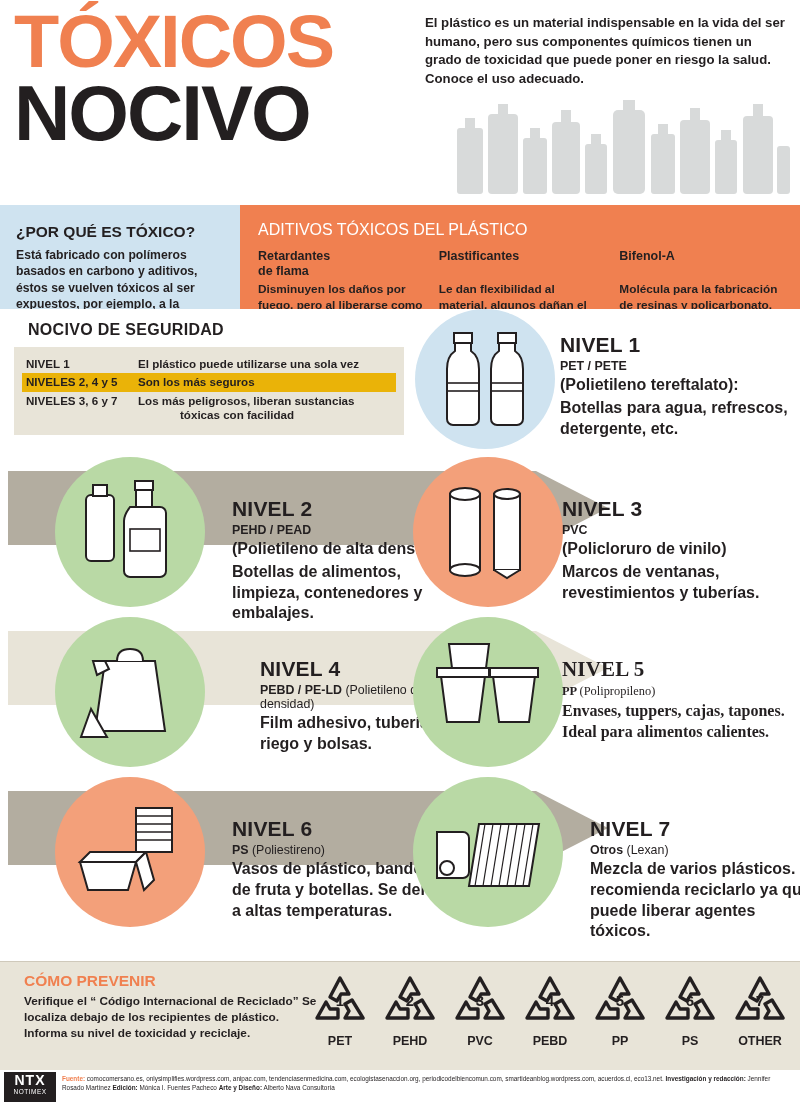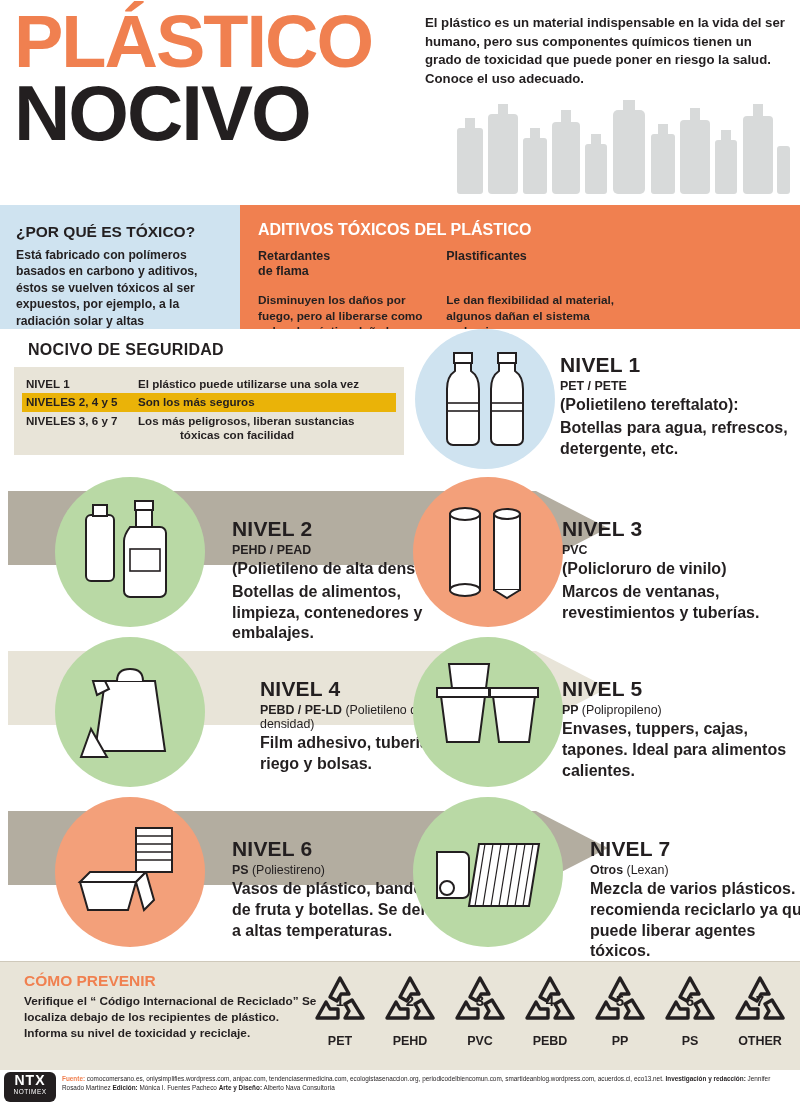--- a/index.html
+++ b/index.html
@@ -24,37 +24,37 @@
     font-size: 78px; font-weight: bold; color: #231f20;
     letter-spacing: -2px; line-height: 0.9; margin-top: 2px;
   }
   .intro {
     position: absolute; left: 425px; top: 14px; width: 362px;
     font-size: 13.2px; font-weight: bold; line-height: 1.42; color: #231f20;
   }
   .bottles-art { position: absolute; left: 455px; top: 100px; width: 335px; height: 98px; }
 
   
-  .band { position: relative; height: 124px; display: flex; }
+  .band { position: relative; height: 104px; display: flex; }
   .band-left {
     width: 240px; background: #cfe3f0; padding: 18px 16px 10px 16px;
   }
   .band-left h2 {
     font-size: 15.5px; font-weight: bold; color: #231f20; margin-bottom: 6px;
   }
   .band-left p { font-size: 12.2px; font-weight: bold; line-height: 1.35; }
   .band-right {
     flex: 1; background: #f08050; padding: 16px 14px 10px 18px; color: #fff;
   }
   .band-right h2 {
-    font-size: 16px; font-weight: bold; color: #ffffff; margin-bottom: 10px;
+    font-size: 16px; font-weight: normal; color: #ffffff; margin-bottom: 10px;
   }
   .add-cols { display: flex; gap: 14px; }
   .add-col { width: 33%; }
-  .add-col h3 { font-size: 12.5px; font-weight: bold; line-height: 1.2; margin-bottom: 14px; color: #231f20; }
+  .add-col h3 { font-size: 12.5px; font-weight: bold; line-height: 1.2; margin-bottom: 3px; color: #231f20; }
   .add-col p { font-size: 11.8px; line-height: 1.32; font-weight: bold; color: #231f20; }
 
   
   .main { position: relative; height: 617px; background: #ffffff; }
   .sec-title {
     position: absolute; left: 28px; top: 12px;
     font-size: 16px; font-weight: bold; letter-spacing: .3px;
   }
   .levels-table {
     position: absolute; left: 14px; top: 38px; width: 390px;
@@ -110,37 +110,37 @@
     font-weight: bold; line-height: 54px; top: 0; left: 3px;
   }
   .rec .lbl { font-size: 12.5px; font-weight: bold; margin-top: 2px; }
 
   .sources {
     position: absolute; left: 0; top: 1070px; width: 100%; height: 36px;
     background: #ffffff; display: flex; align-items: flex-start;
   }
   .ntx {
     width: 52px; height: 30px; background: #231f20; color: #fff;
-    margin-left: 4px; margin-top: 2px; text-align: center; border-radius: 6px;
+    margin-left: 4px; margin-top: 2px; text-align: center;
   }
   .ntx .n1 { font-size: 14px; font-weight: bold; line-height: 16px; letter-spacing: 1px;}
   .ntx .n2 { font-size: 6.5px; letter-spacing: .5px; }
   .src-text {
     flex: 1; font-size: 6.4px; line-height: 1.45; padding: 4px 6px 0 6px; color: #231f20;
   }
   .src-text b { font-weight: bold; }
   .src-orange { color: #f08050; font-weight: bold; }
   .divider { position:absolute; left:0; top:961px; width:100%; height:1px; background:#cfc9bb; }
 </style>
 </head>
 <body>
 
 <div class="header">
   <div class="title-wrap">
-    <div class="title-1">PLÁSTICO</div>
+    <div class="title-1">TÓXICOS</div>
     <div class="title-2">NOCIVO</div>
   </div>
   <div class="intro">El plástico es un material indispensable en la vida del ser humano, pero sus componentes químicos tienen un grado de toxicidad que puede poner en riesgo la salud. Conoce el uso adecuado.</div>
   <svg class="bottles-art" viewBox="0 0 335 98">
     <g fill="#d8dada">
       <rect x="2" y="28" width="26" height="66" rx="3"></rect>
         <rect x="10" y="18" width="10" height="12"></rect>
       <rect x="33" y="14" width="30" height="80" rx="4"></rect>
         <rect x="43" y="4" width="10" height="12"></rect>
       <rect x="68" y="38" width="24" height="56" rx="3"></rect>
@@ -176,20 +176,24 @@
         <h3>
           <span>Retardantes</span><br>
           <span>de flama</span>
         </h3>
         <p>Disminuyen los daños por fuego, pero al liberarse como polvo doméstico daña la salud.</p>
       </div>
       <div class="add-col">
         <h3><span>Plastificantes</span><br>&nbsp;</h3>
         <p>Le dan flexibilidad al material, algunos dañan el sistema endocrino.</p>
       </div>
+      <div class="add-col">
+        <h3><span>Bifenol-A</span><br>&nbsp;</h3>
+        <p>Molécula para la fabricación de resinas y policarbonato. Sus componentes pueden alterar el equilibrio hormonal.</p>
+      </div>
     </div>
   </div>
 </div>
 
 <div class="main">
   <div class="sec-title">NOCIVO DE SEGURIDAD</div>
 
   <div class="levels-table">
     <div class="lt-row">
       <div class="lt-k">NIVEL 1</div>
@@ -296,21 +300,21 @@
     <svg width="110" height="100" viewBox="0 0 110 100">
       <g fill="#fff" stroke="#231f20" stroke-width="2">
         <path d="M8 34h44l-6 46H14z"></path>
           <rect x="4" y="26" width="52" height="9"></rect>
         <path d="M60 34h42l-6 46H66z"></path>
           <rect x="57" y="26" width="48" height="9"></rect>
         <path d="M16 2h40l-3 24H19z"></path>
       </g>
     </svg>
   </div>
-  <div class="lvl-txt" style="left:562px; top:348px;">
+  <div class="lvl-txt" style="left:562px; top:348px;font-family:Liberation Serif, serif;">
     <h3>NIVEL 5</h3>
     <div class="sub">
       <span>PP</span>
       <span class="light">(Polipropileno)</span>
     </div>
     <p>Envases, tuppers, cajas, tapones. Ideal para alimentos calientes.</p>
   </div>
 
   <div class="arrow-band" style="top:460px;">
     <div class="arrow-shape" style="left:8px; top:22px; width:600px;"></div>

